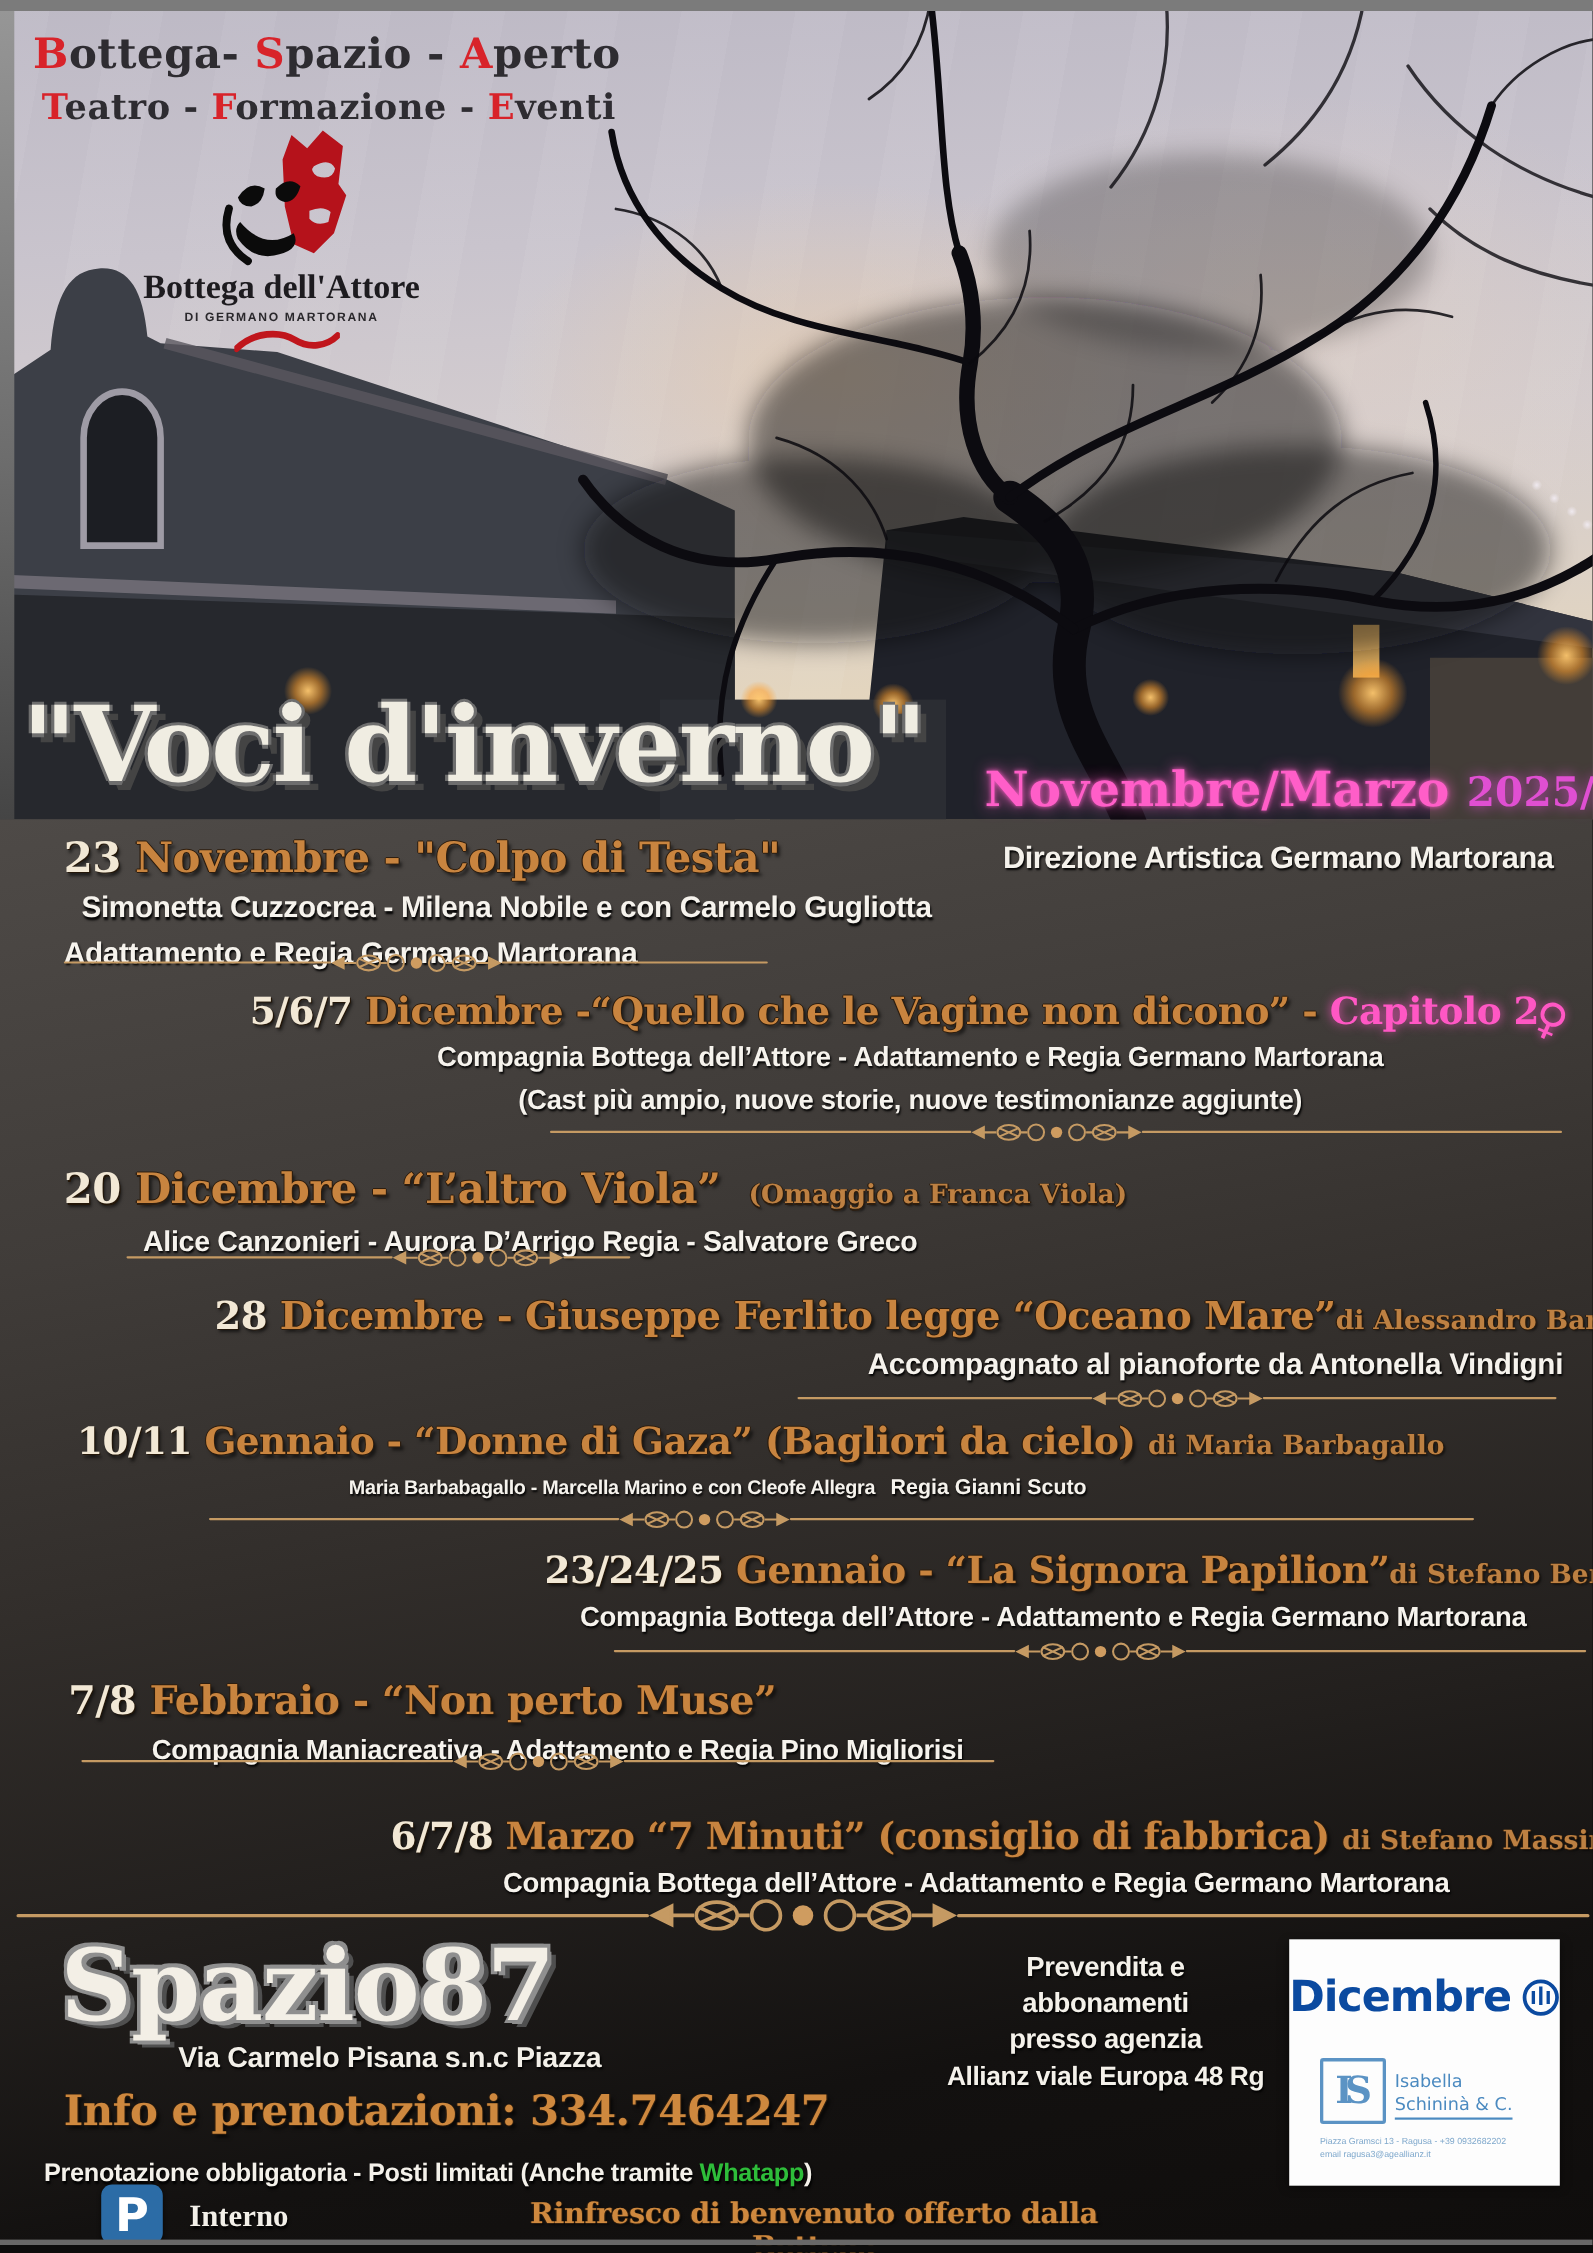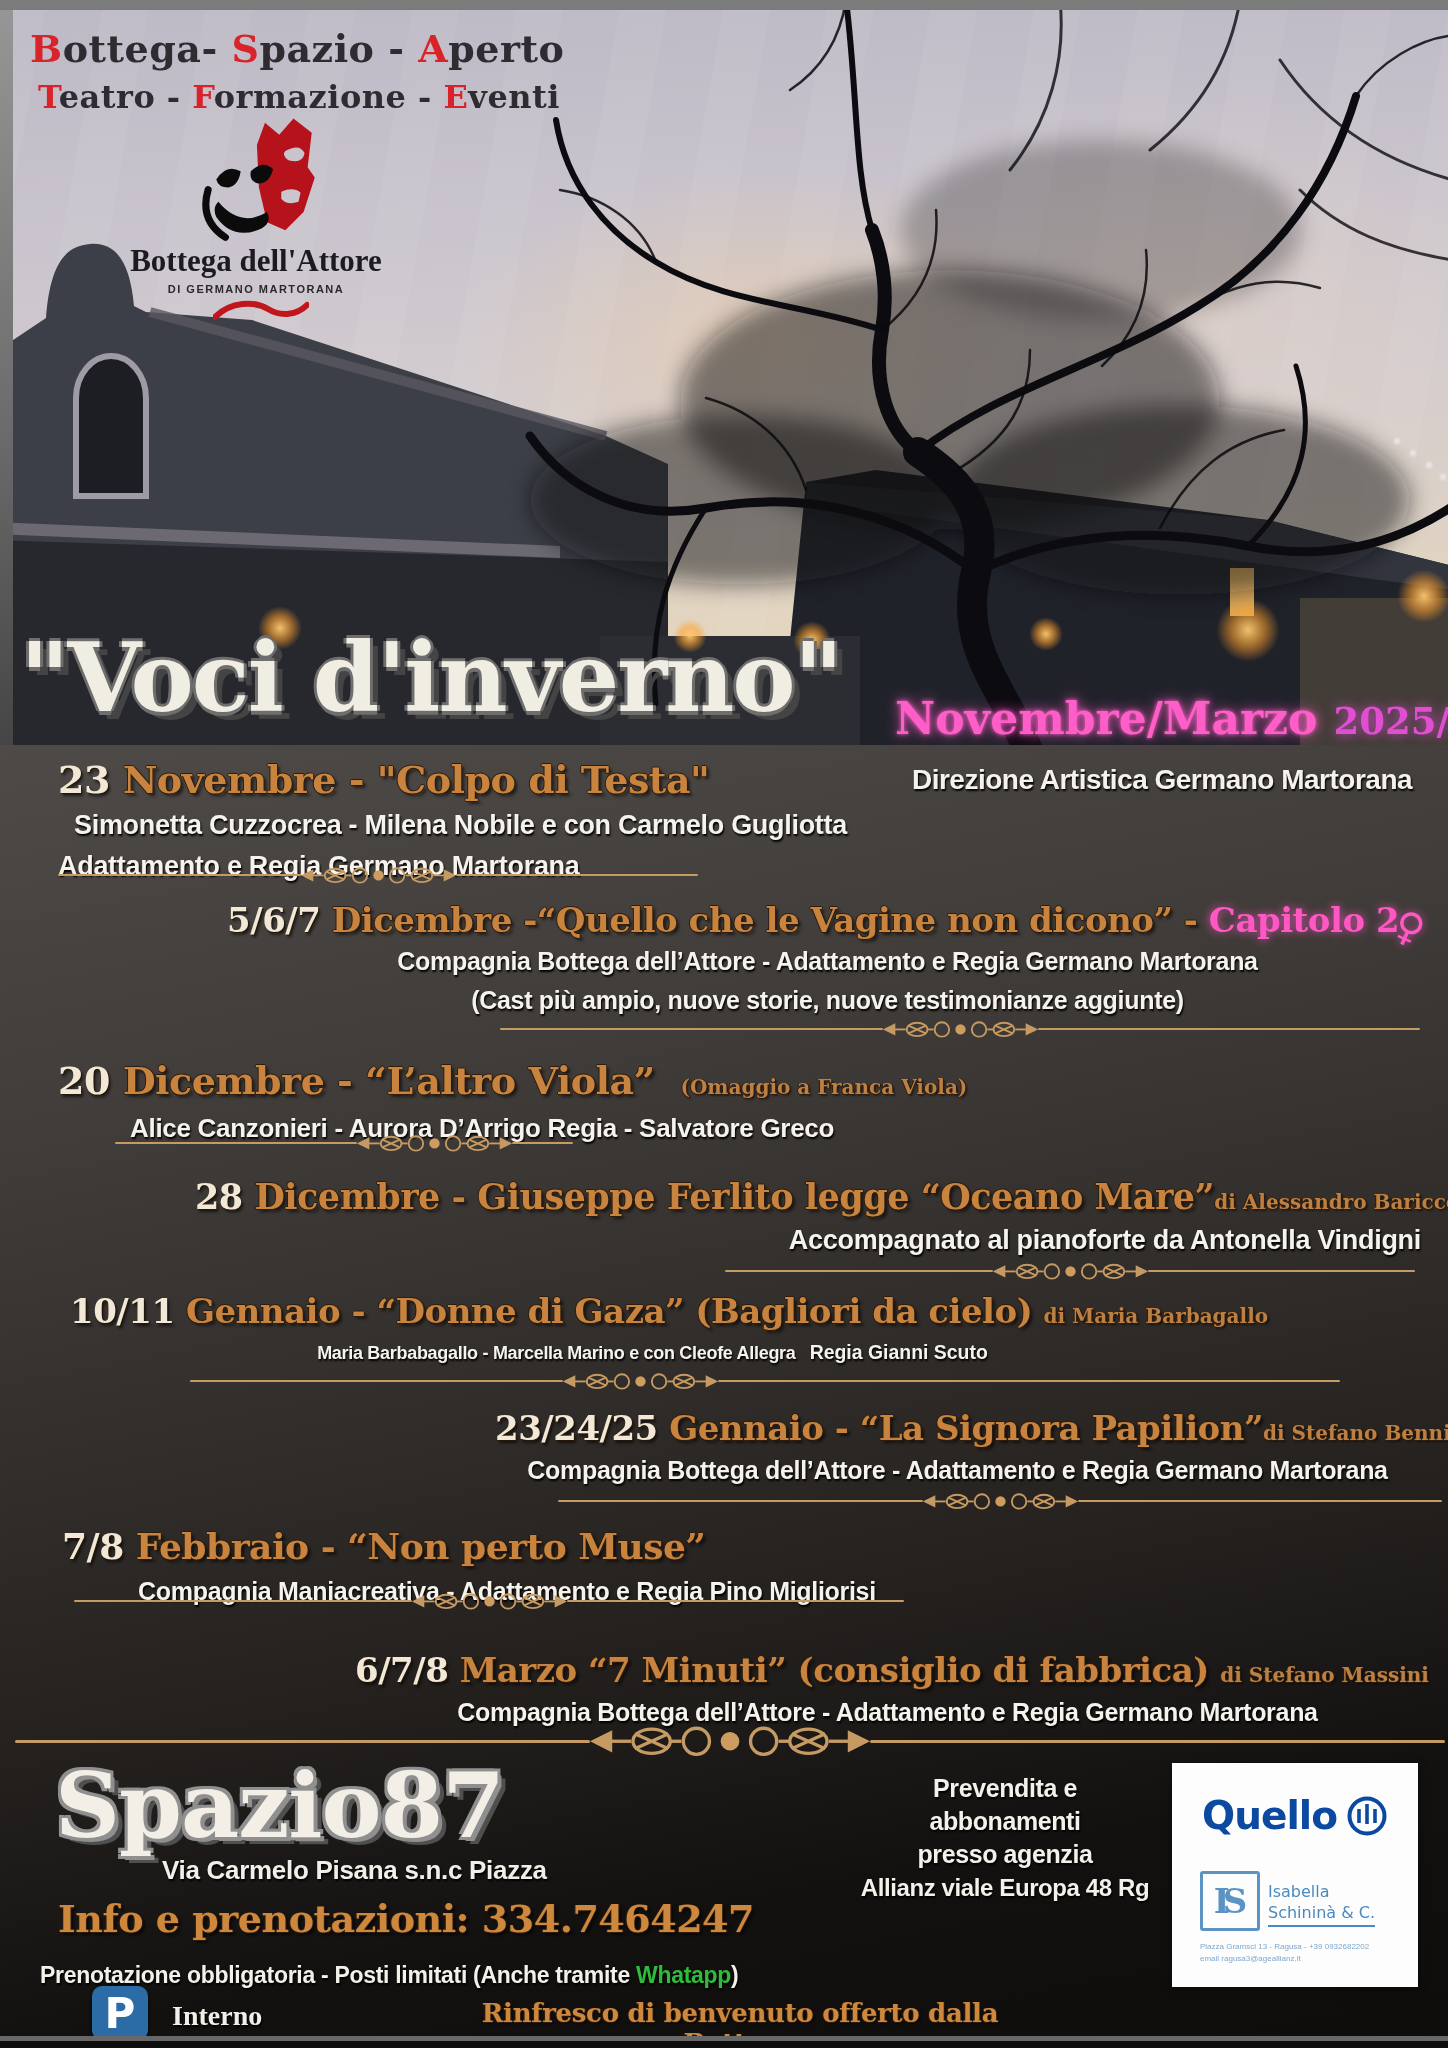--- a/index.html
+++ b/index.html
@@ -48,21 +48,21 @@
   
   .lower{position:absolute;left:0;top:745px;width:1448px;height:1303px;
     background:linear-gradient(169deg,#4e4a47 0%,#403c39 26%,#322e2b 46%,#221f1d 66%,#131110 82%,#0f0d0c 100%);}
 
   
   .event{position:absolute;}
   .ehead{white-space:nowrap;letter-spacing:-.5px;}
   .ehead .date{color:#f2e8d5;text-shadow:1px 1px 0 #241709,2px 3px 3px rgba(0,0,0,.6);}
   .ehead .etitle{color:#c8843f;
     text-shadow:-1px 0 0 #2d1d0e,1px 0 0 #2d1d0e,0 -1px 0 #2d1d0e,0 1px 0 #2d1d0e,3px 3px 3px rgba(0,0,0,.55);}
-  .ehead .enote{font-size:20px;color:#bd8042;letter-spacing:0;
+  .ehead .enote{font-size:24px;color:#bd8042;letter-spacing:0;
     text-shadow:-1px 0 0 #2d1d0e,1px 0 0 #2d1d0e,0 1px 0 #2d1d0e,2px 2px 2px rgba(0,0,0,.5);}
   .ehead .pinkp{color:#ff57c4;text-shadow:0 0 10px rgba(255,87,196,.8);}
   .fsym{display:inline-block;color:#ff57c4;font-size:40px;transform:rotate(24deg) translateY(10px);
     font-family:"DejaVu Sans",sans-serif;text-shadow:0 0 8px rgba(255,87,196,.7);}
   .eline{font-weight:bold;color:#f6f3ed;letter-spacing:-.3px;text-shadow:1px 2px 2px #000;}
   .ebold{font-size:1.08em;letter-spacing:0;}
 
   .e0{left:58px;top:757px;width:1000px;}   .e0 .ehead{font-size:38px;}
   .e0 .eline{font-size:27px;margin-top:8px;margin-left:16px;}
   .e0 .l2{margin-top:10px;margin-left:0;}
@@ -482,21 +482,21 @@
   <div class="rinfresco slab">Rinfresco di benvenuto offerto dalla Bottega</div>
 
   <div class="presale">
     <div>Prevendita e abbonamenti</div>
     <div>presso agenzia</div>
     <div class="pl3">Allianz viale Europa 48 Rg</div>
   </div>
 
   <div class="allianz-card">
     <div class="al-row">
-      <span class="al-word">Quello</span>
+      <span class="al-word">Dicembre</span>
       <svg width="42" height="42" viewBox="0 0 42 42">
         <circle cx="21" cy="21" r="17.5" fill="none" stroke="#0b4aa0" stroke-width="4"></circle>
         <path d="M13,14 v14 M21,9 v20 M29,14 v14" stroke="#0b4aa0" stroke-width="3.6"></path>
       </svg>
     </div>
     <div class="is-box">
         <span class="is-mono">IS</span>
       </div>
     <div class="agency">
       <div>Isabella</div>

